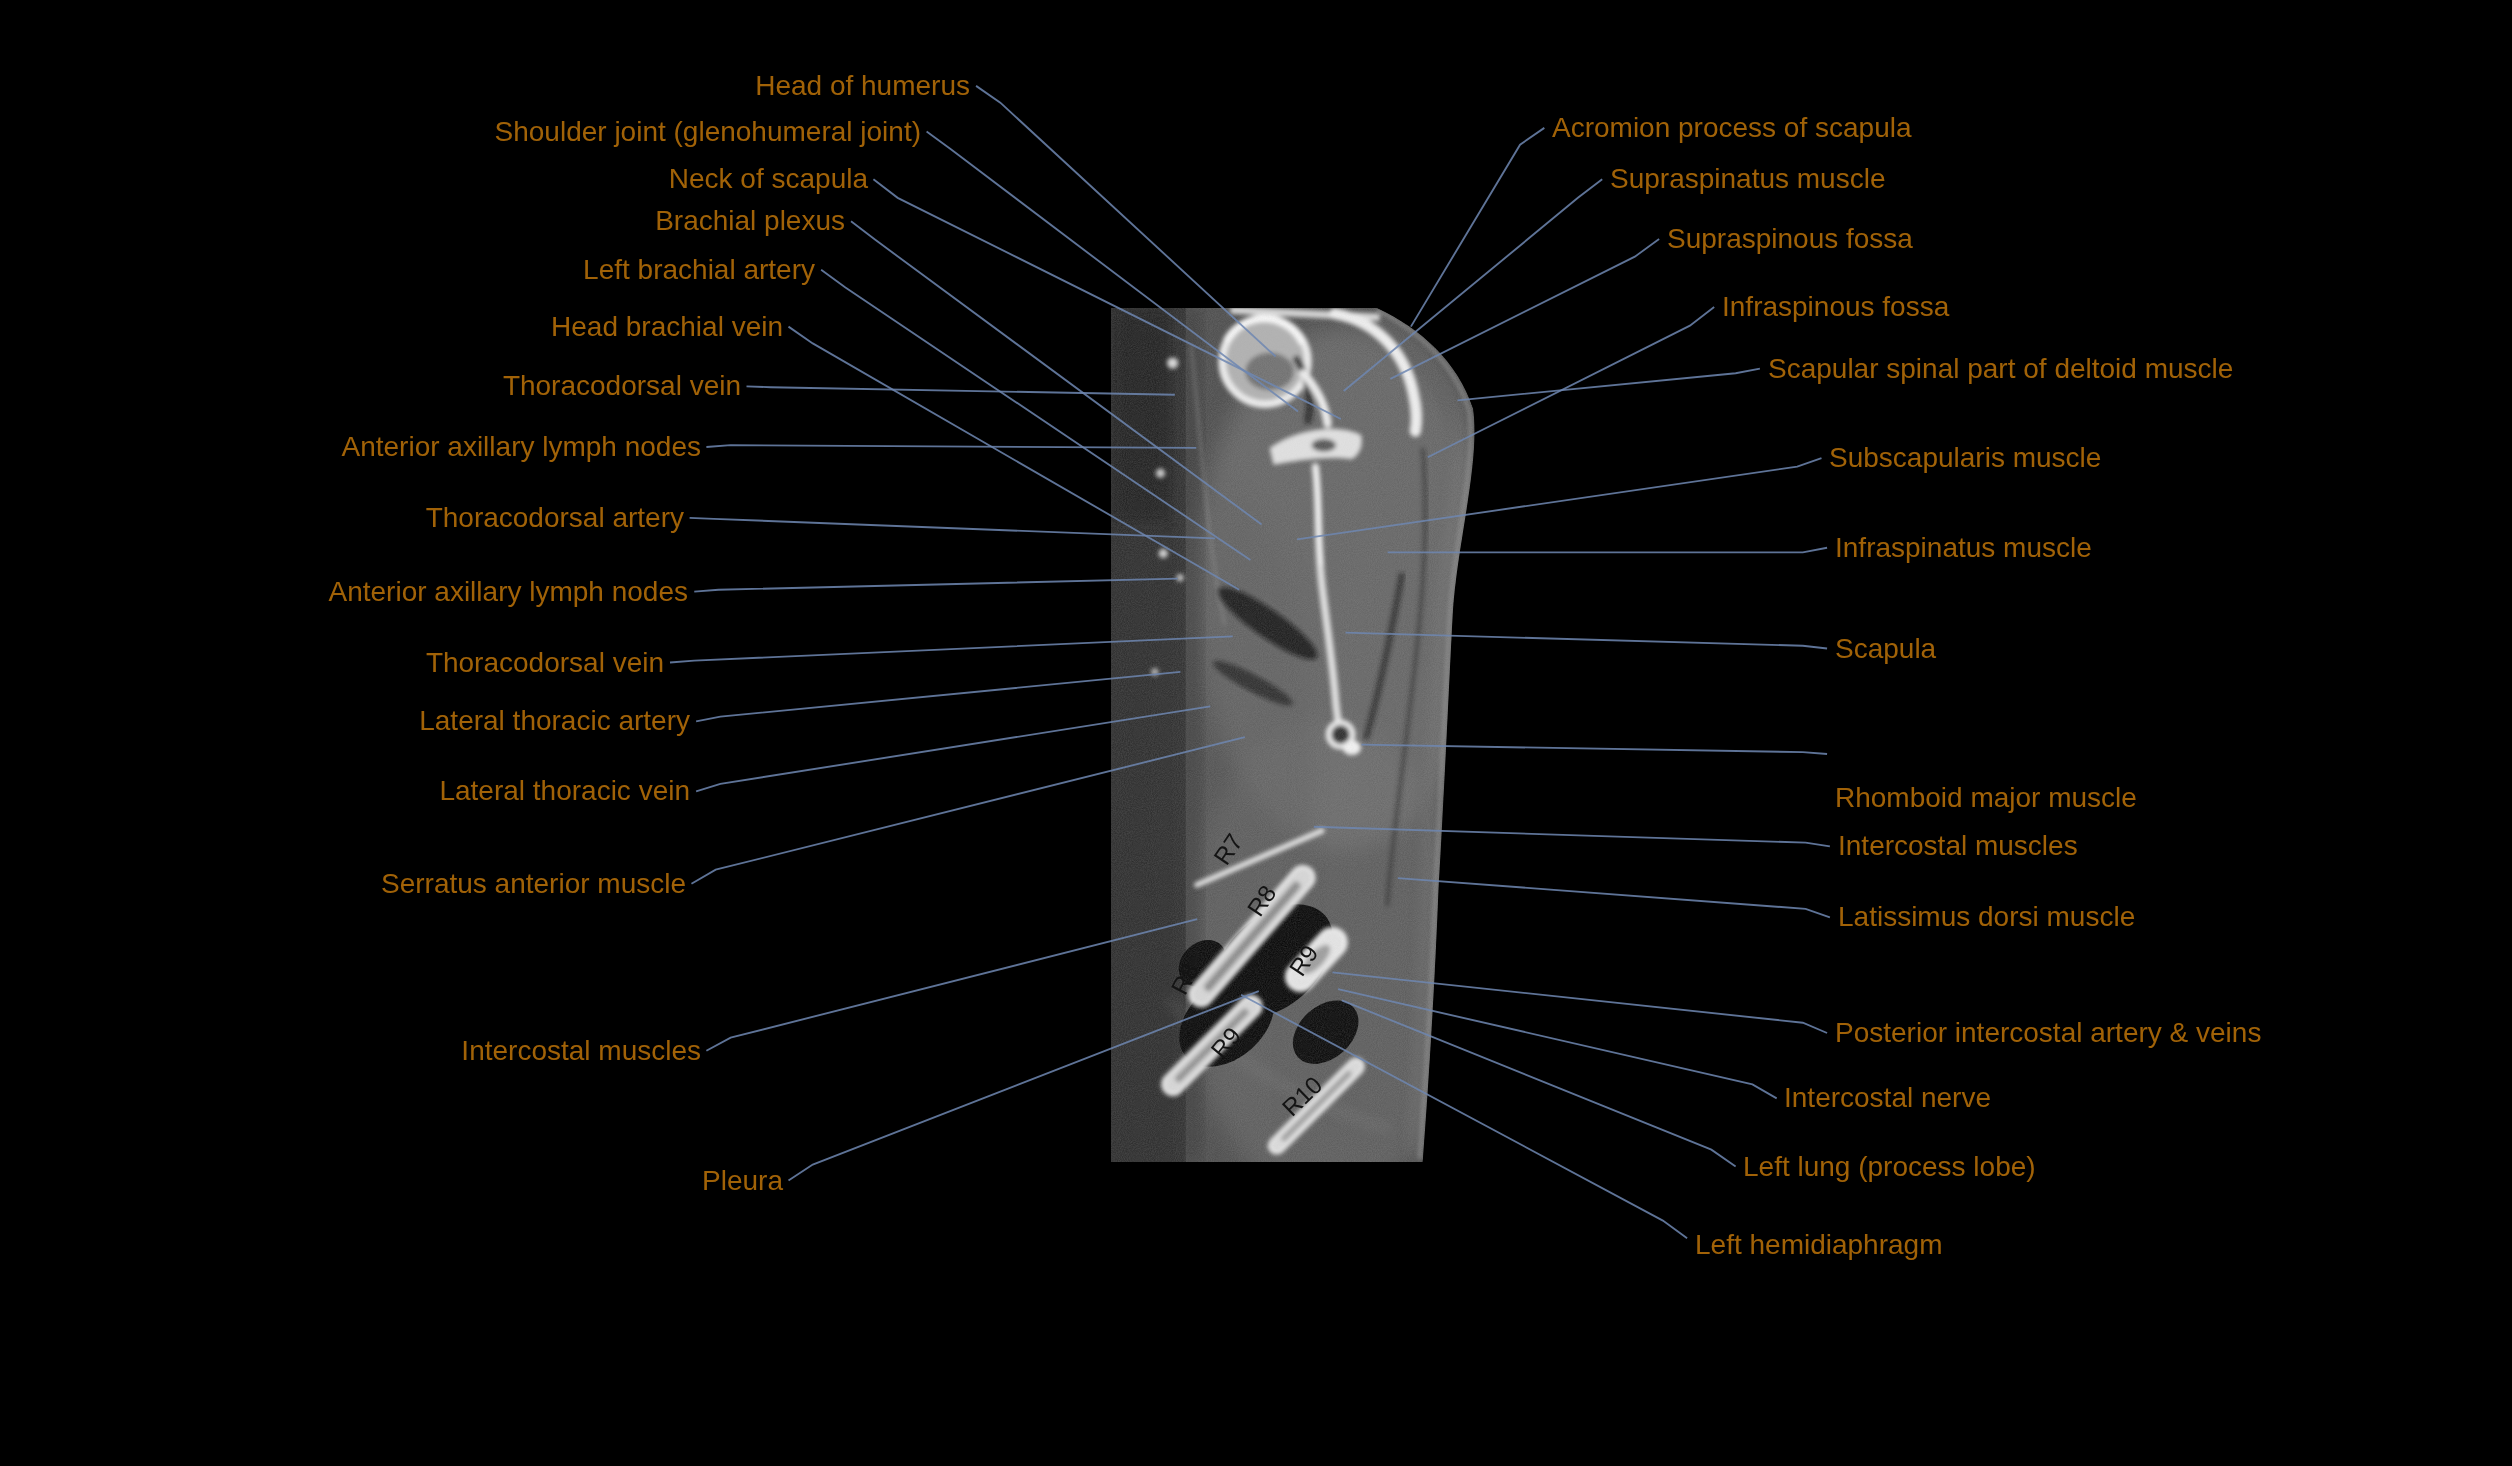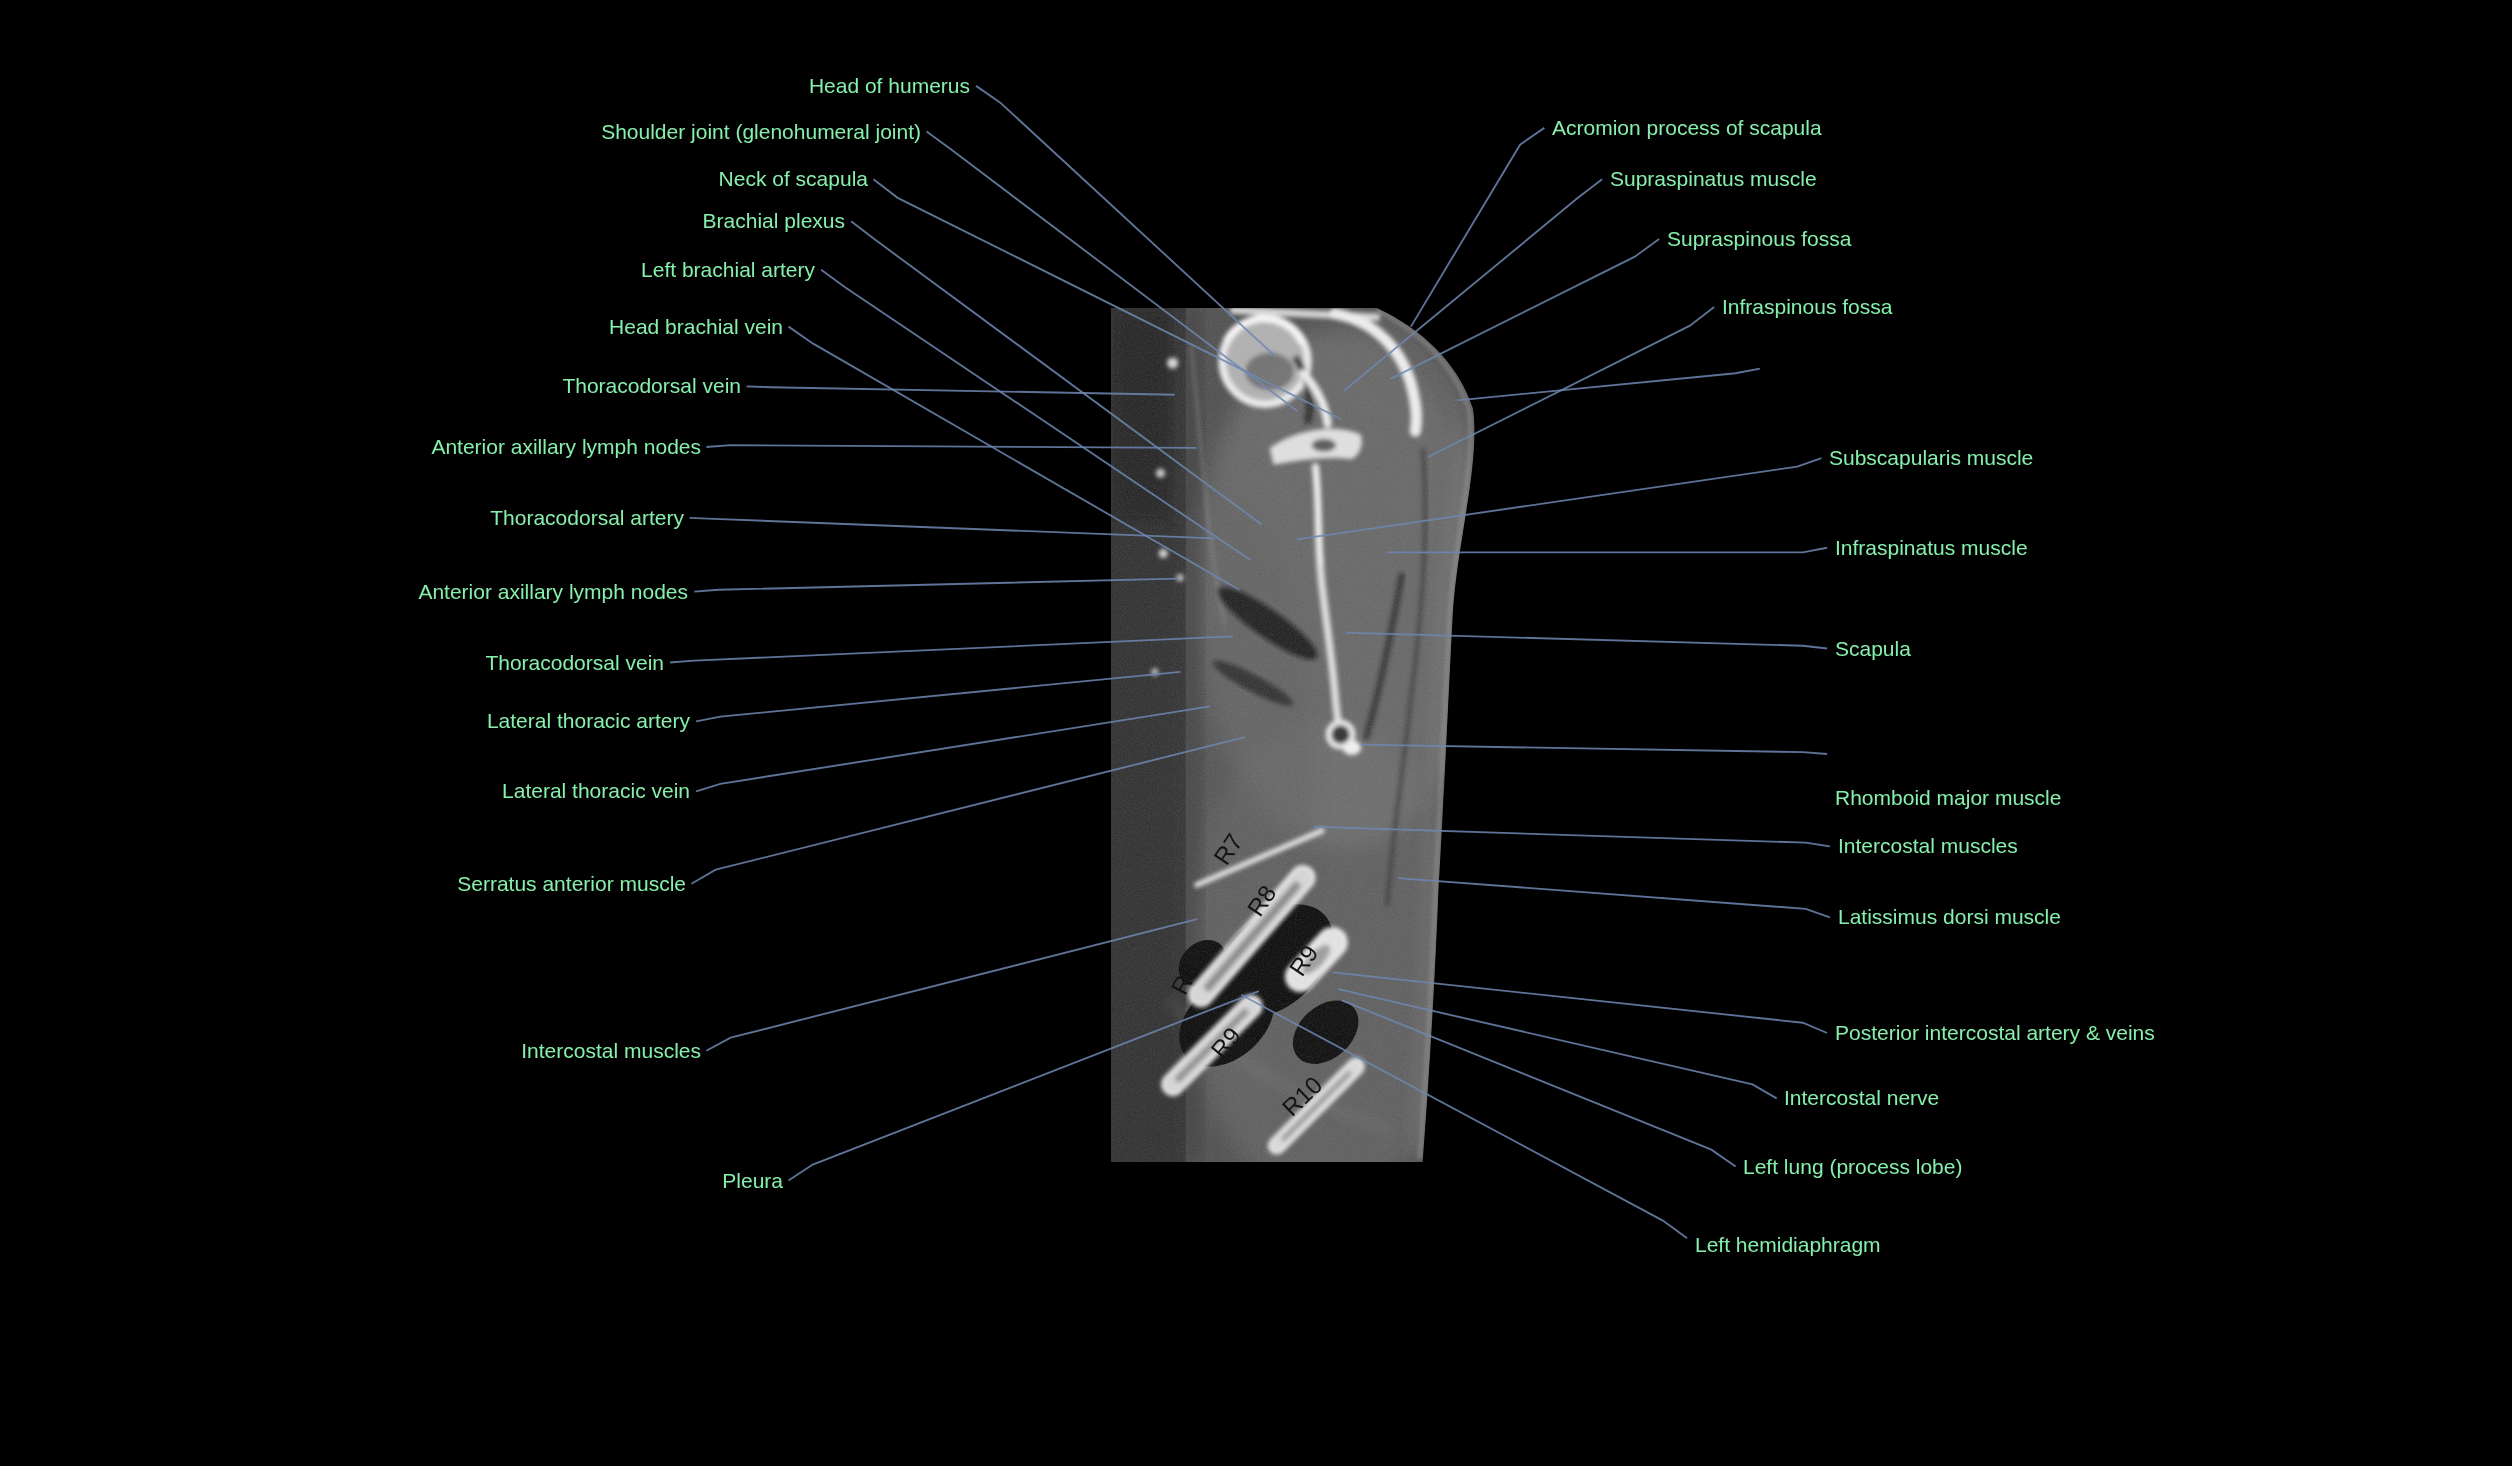--- a/index.html
+++ b/index.html
@@ -5,23 +5,23 @@
   html,body{margin:0;padding:0;background:#000;}
   #stage{
     position:relative;
     width:2512px;height:1466px;
     background:#000;
     overflow:hidden;
     font-family:"Liberation Sans", sans-serif;
   }
   .lbl{
     position:absolute;
-    font-size:21px;
+    font-size:28px;
     line-height:34px;
-    color:#86efac;
+    color:#a16207;
     white-space:nowrap;
     transform:translateY(-50%);
     text-shadow:0 0 1.9px rgba(0,0,0,.8);
   }
   .lbl-left{text-align:right;}
   .lbl-right{text-align:left;}
   #leader-lines{position:absolute;left:0;top:0;}
   #ct{position:absolute;left:1111px;top:308px;}
   .ribmark{
     font-family:"Liberation Sans", sans-serif;
@@ -208,20 +208,21 @@
   <div class="lbl lbl-left" style="right:1822px;top:721px;">Lateral thoracic artery</div>
   <div class="lbl lbl-left" style="right:1822px;top:791px;">Lateral thoracic vein</div>
   <div class="lbl lbl-left" style="right:1826px;top:884px;">Serratus anterior muscle</div>
   <div class="lbl lbl-left" style="right:1811px;top:1051px;">Intercostal muscles</div>
   <div class="lbl lbl-left" style="right:1729px;top:1181px;">Pleura</div>
 
   <div class="lbl lbl-right" style="left:1552px;top:128px;">Acromion process of scapula</div>
   <div class="lbl lbl-right" style="left:1610px;top:179px;">Supraspinatus muscle</div>
   <div class="lbl lbl-right" style="left:1667px;top:239px;">Supraspinous fossa</div>
   <div class="lbl lbl-right" style="left:1722px;top:307px;">Infraspinous fossa</div>
+  <div class="lbl lbl-right" style="left:1768px;top:369px;">Scapular spinal part of deltoid muscle</div>
   <div class="lbl lbl-right" style="left:1829px;top:458px;">Subscapularis muscle</div>
   <div class="lbl lbl-right" style="left:1835px;top:548px;">Infraspinatus muscle</div>
   <div class="lbl lbl-right" style="left:1835px;top:649px;">Scapula</div>
   <div class="lbl lbl-right" style="left:1835px;top:754px;margin-top:44px;">Rhomboid major muscle</div>
   <div class="lbl lbl-right" style="left:1838px;top:846px;">Intercostal muscles</div>
   <div class="lbl lbl-right" style="left:1838px;top:917px;">Latissimus dorsi muscle</div>
   <div class="lbl lbl-right" style="left:1835px;top:1033px;">Posterior intercostal artery &amp; veins</div>
   <div class="lbl lbl-right" style="left:1784px;top:1098px;">Intercostal nerve</div>
   <div class="lbl lbl-right" style="left:1743px;top:1167px;">Left lung (process lobe)</div>
   <div class="lbl lbl-right" style="left:1695px;top:1238px;margin-top:7px;">Left hemidiaphragm</div>

